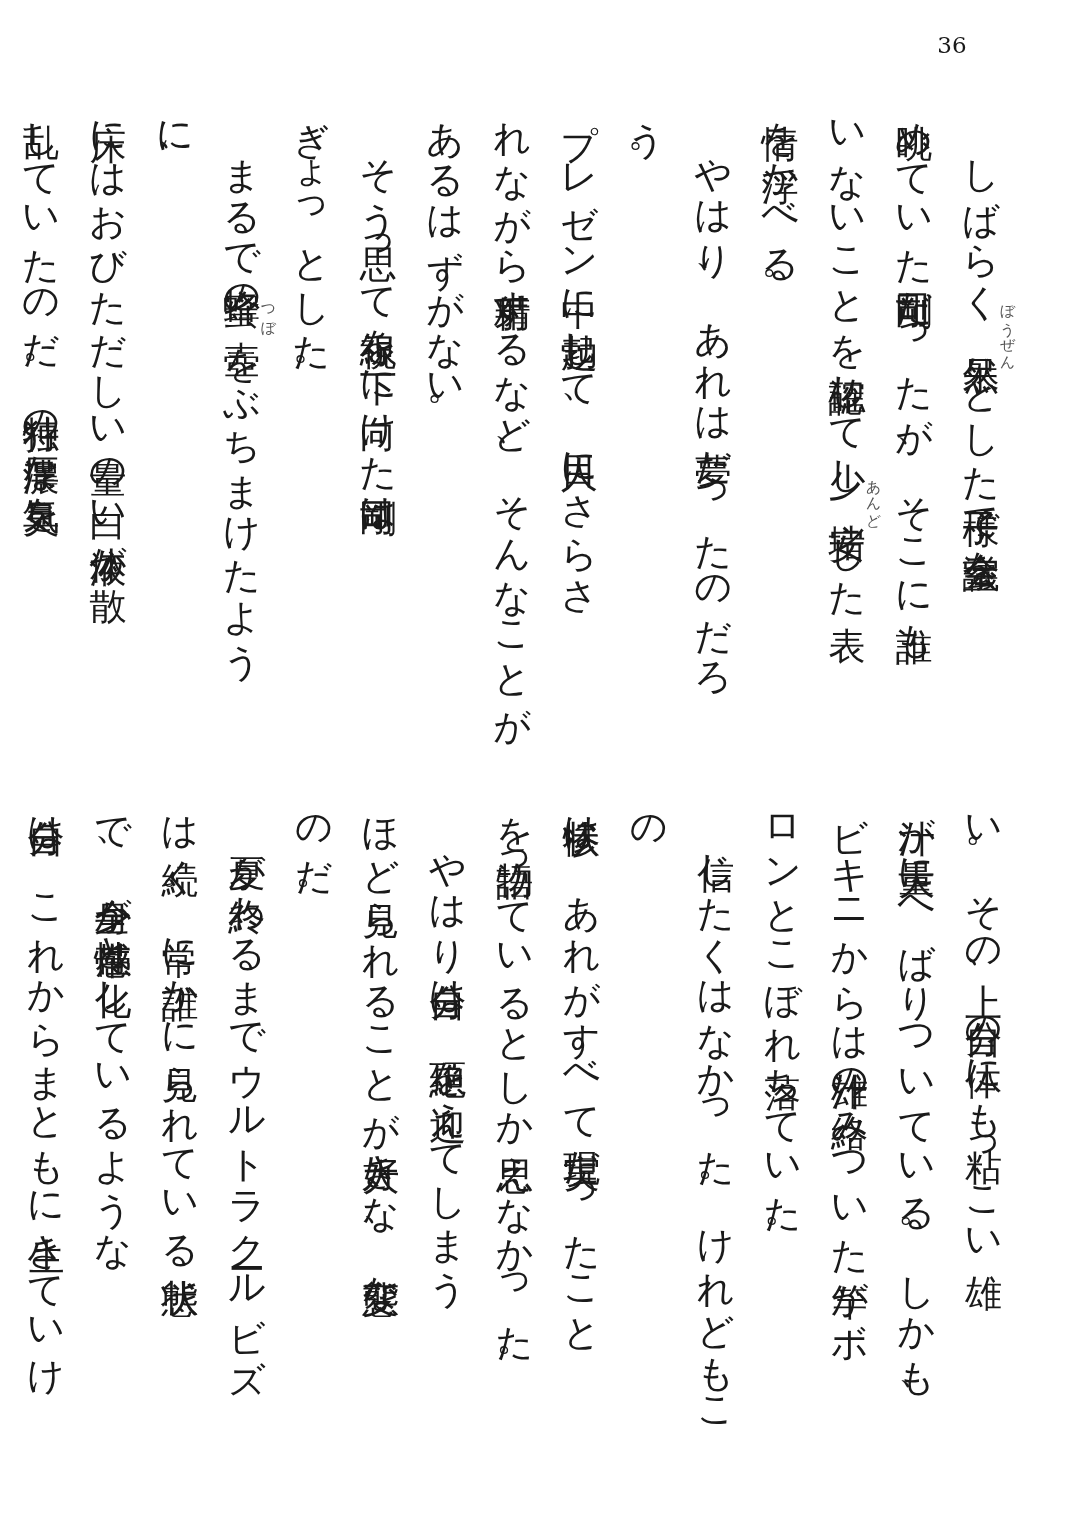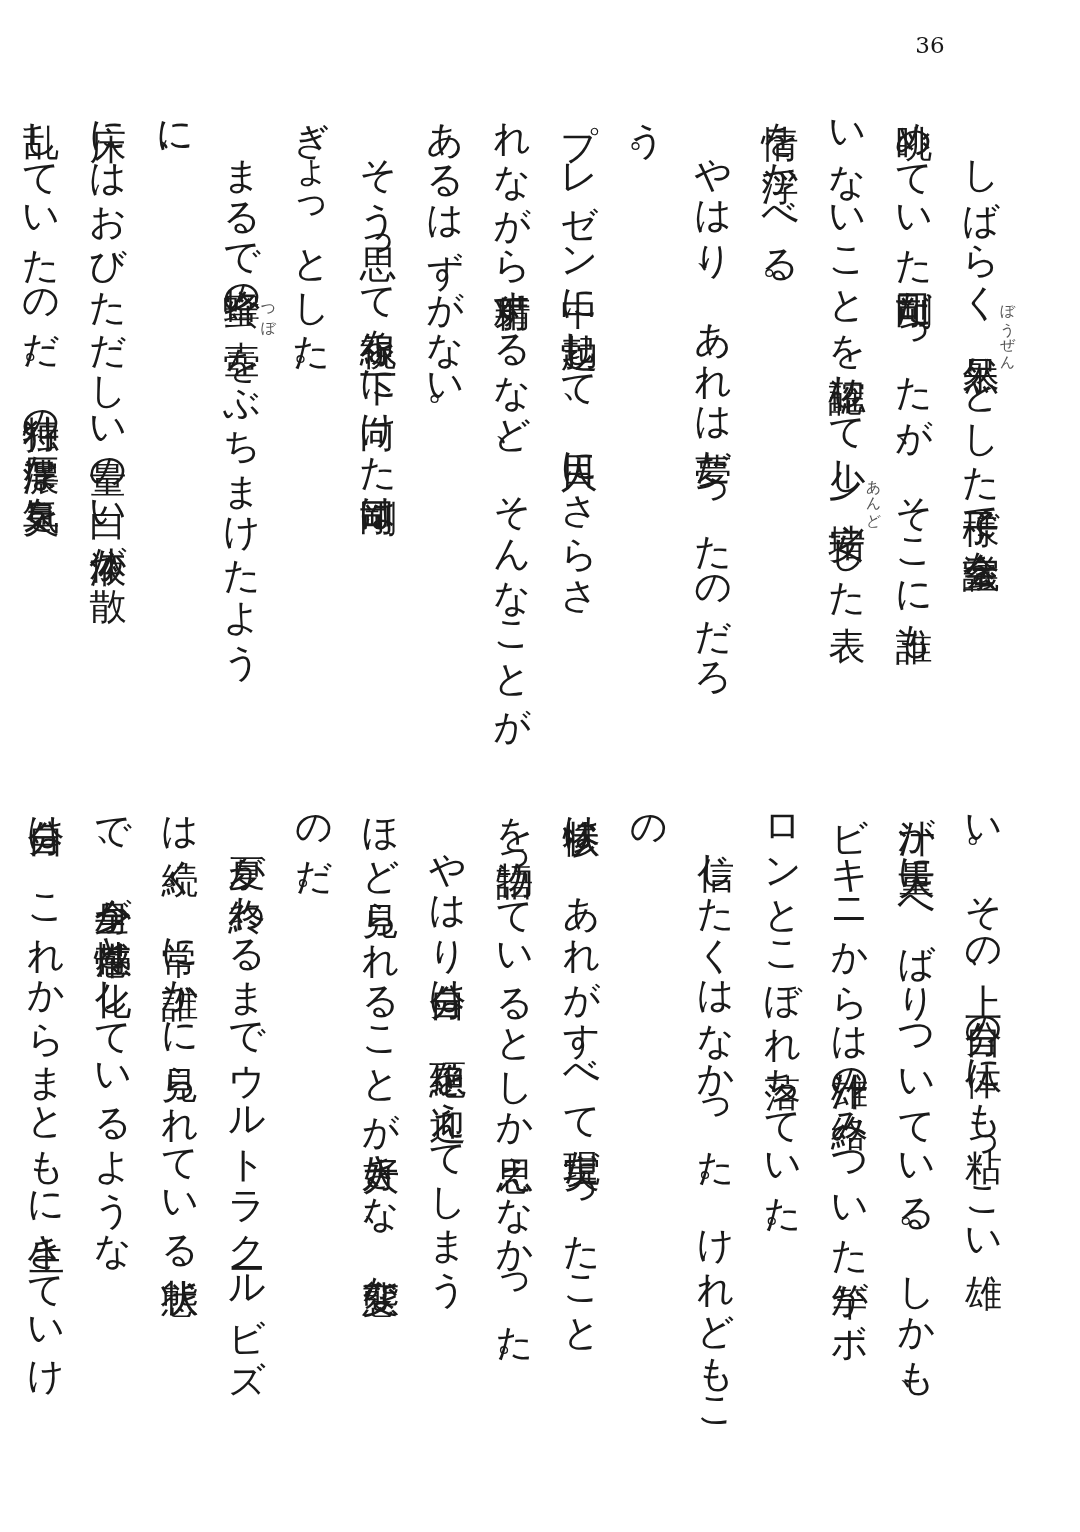--- a/index.html
+++ b/index.html
@@ -11,21 +11,21 @@
     height: 1532px;
     position: relative;
     background: #ffffff;
     color: #1a1a1a;
     font-family: "DejaVu Serif", "Liberation Serif", serif;
     overflow: hidden;
   }
   .page-number {
     position: absolute;
     top: 32px;
-    left: 900px;
+    left: 922px;
     width: 60px;
     text-align: center;
     font-size: 23px;
     color: #1a1a1a;
   }
   .vblock {
     position: absolute;
     right: 64px;
     height: 629px;
     writing-mode: vertical-rl;

